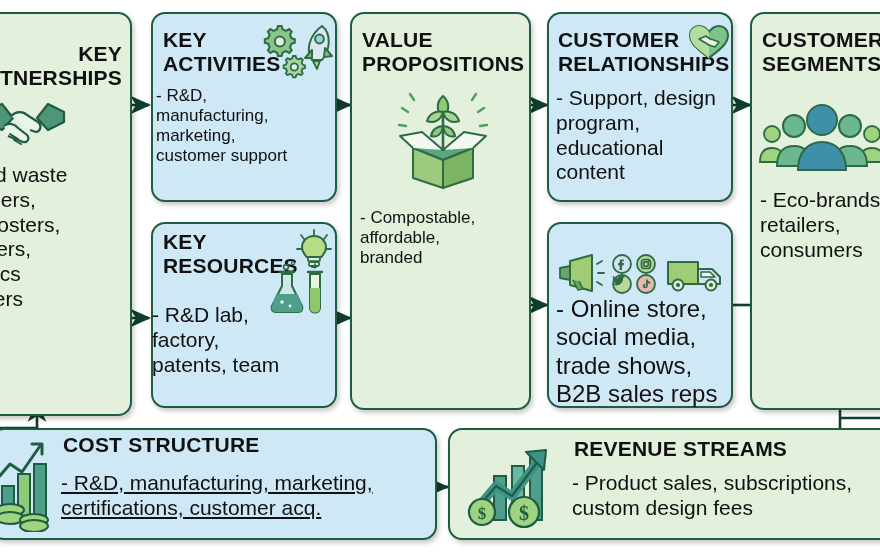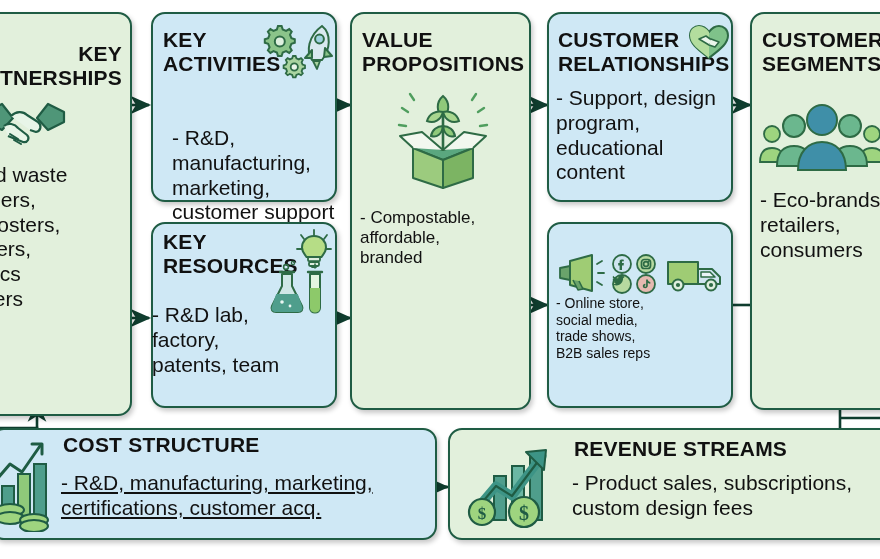--- a/index.html
+++ b/index.html
@@ -124,21 +124,21 @@
       </g>
       <g>
         <path d="M50,40 C44,32 46,16 60,6 C70,14 68,30 60,40 Z" fill="#d9e9ef" stroke="#2e6b45" stroke-width="2"></path>
         <circle cx="57.5" cy="19" r="4.4" fill="#9fd2e0" stroke="#2e6b45" stroke-width="2"></circle>
         <path d="M50,30 L43,38 L50,38 Z" fill="#8bc48a" stroke="#2e6b45" stroke-width="2" stroke-linejoin="round"></path>
         <path d="M63,28 L70,36 L62,37 Z" fill="#8bc48a" stroke="#2e6b45" stroke-width="2" stroke-linejoin="round"></path>
         <path d="M51,41 L58,41 L55,49 Z" fill="#a9d4a0" stroke="#2e6b45" stroke-width="1.8" stroke-linejoin="round"></path>
       </g>
     </svg>
   </div>
-  <div class="b-body" style="left:172px;top:86px;width:185px;font-size:21px;margin-top:40px;">- R&amp;D,
+  <div class="b-body" style="left:156px;top:86px;width:185px;font-size:17px;">- R&amp;D,
   manufacturing,
   marketing,
   customer support</div>
 
   <div class="box blue" style="left:151px;top:222px;width:186px;height:186px;">
   </div>
   <div class="b-title" style="left:163px;top:230px;width:140px;font-size:21px;">KEY
 RESOURCES</div>
   <div class="icon" style="left:268px;top:226px;width:66px;height:88px;">
     <svg viewBox="0 0 66 88" width="66" height="88">
@@ -247,21 +247,21 @@
 
       <path d="M112,10 L142,10 L142,32 L112,32 Z" fill="#9fcc74" stroke="#2e6b45" stroke-width="2" stroke-linejoin="round"></path>
       <path d="M142,17 L156,17 L164,25 L164,32 L142,32 Z" fill="#cfe4f0" stroke="#2e6b45" stroke-width="2" stroke-linejoin="round"></path>
       <path d="M145,20 L154,20 L159,25 L145,25 Z" fill="#eaf4f8" stroke="#2e6b45" stroke-width="1.5" stroke-linejoin="round"></path>
       <circle cx="122" cy="33" r="5.5" fill="#dfeedf" stroke="#2e6b45" stroke-width="2"></circle>
       <circle cx="155" cy="33" r="5.5" fill="#dfeedf" stroke="#2e6b45" stroke-width="2"></circle>
       <circle cx="122" cy="33" r="2.1" fill="#2e6b45"></circle>
       <circle cx="155" cy="33" r="2.1" fill="#2e6b45"></circle>
     </svg>
   </div>
-  <div class="b-body" style="left:556px;top:295px;width:184px;font-size:14px;">- Online store,
+  <div class="b-body" style="left:556px;top:295px;width:184px;font-size:24px;">- Online store,
   social media,
   trade shows,
   B2B sales reps</div>
 
   <div class="box green" style="left:750px;top:12px;width:196px;height:398px;">
   </div>
   <div class="b-title" style="left:762px;top:28px;width:185px;font-size:21px;">CUSTOMER
 SEGMENTS</div>
   <div class="icon" style="left:758px;top:92px;width:128px;height:80px;">
     <svg viewBox="0 0 128 80" width="128" height="80">

